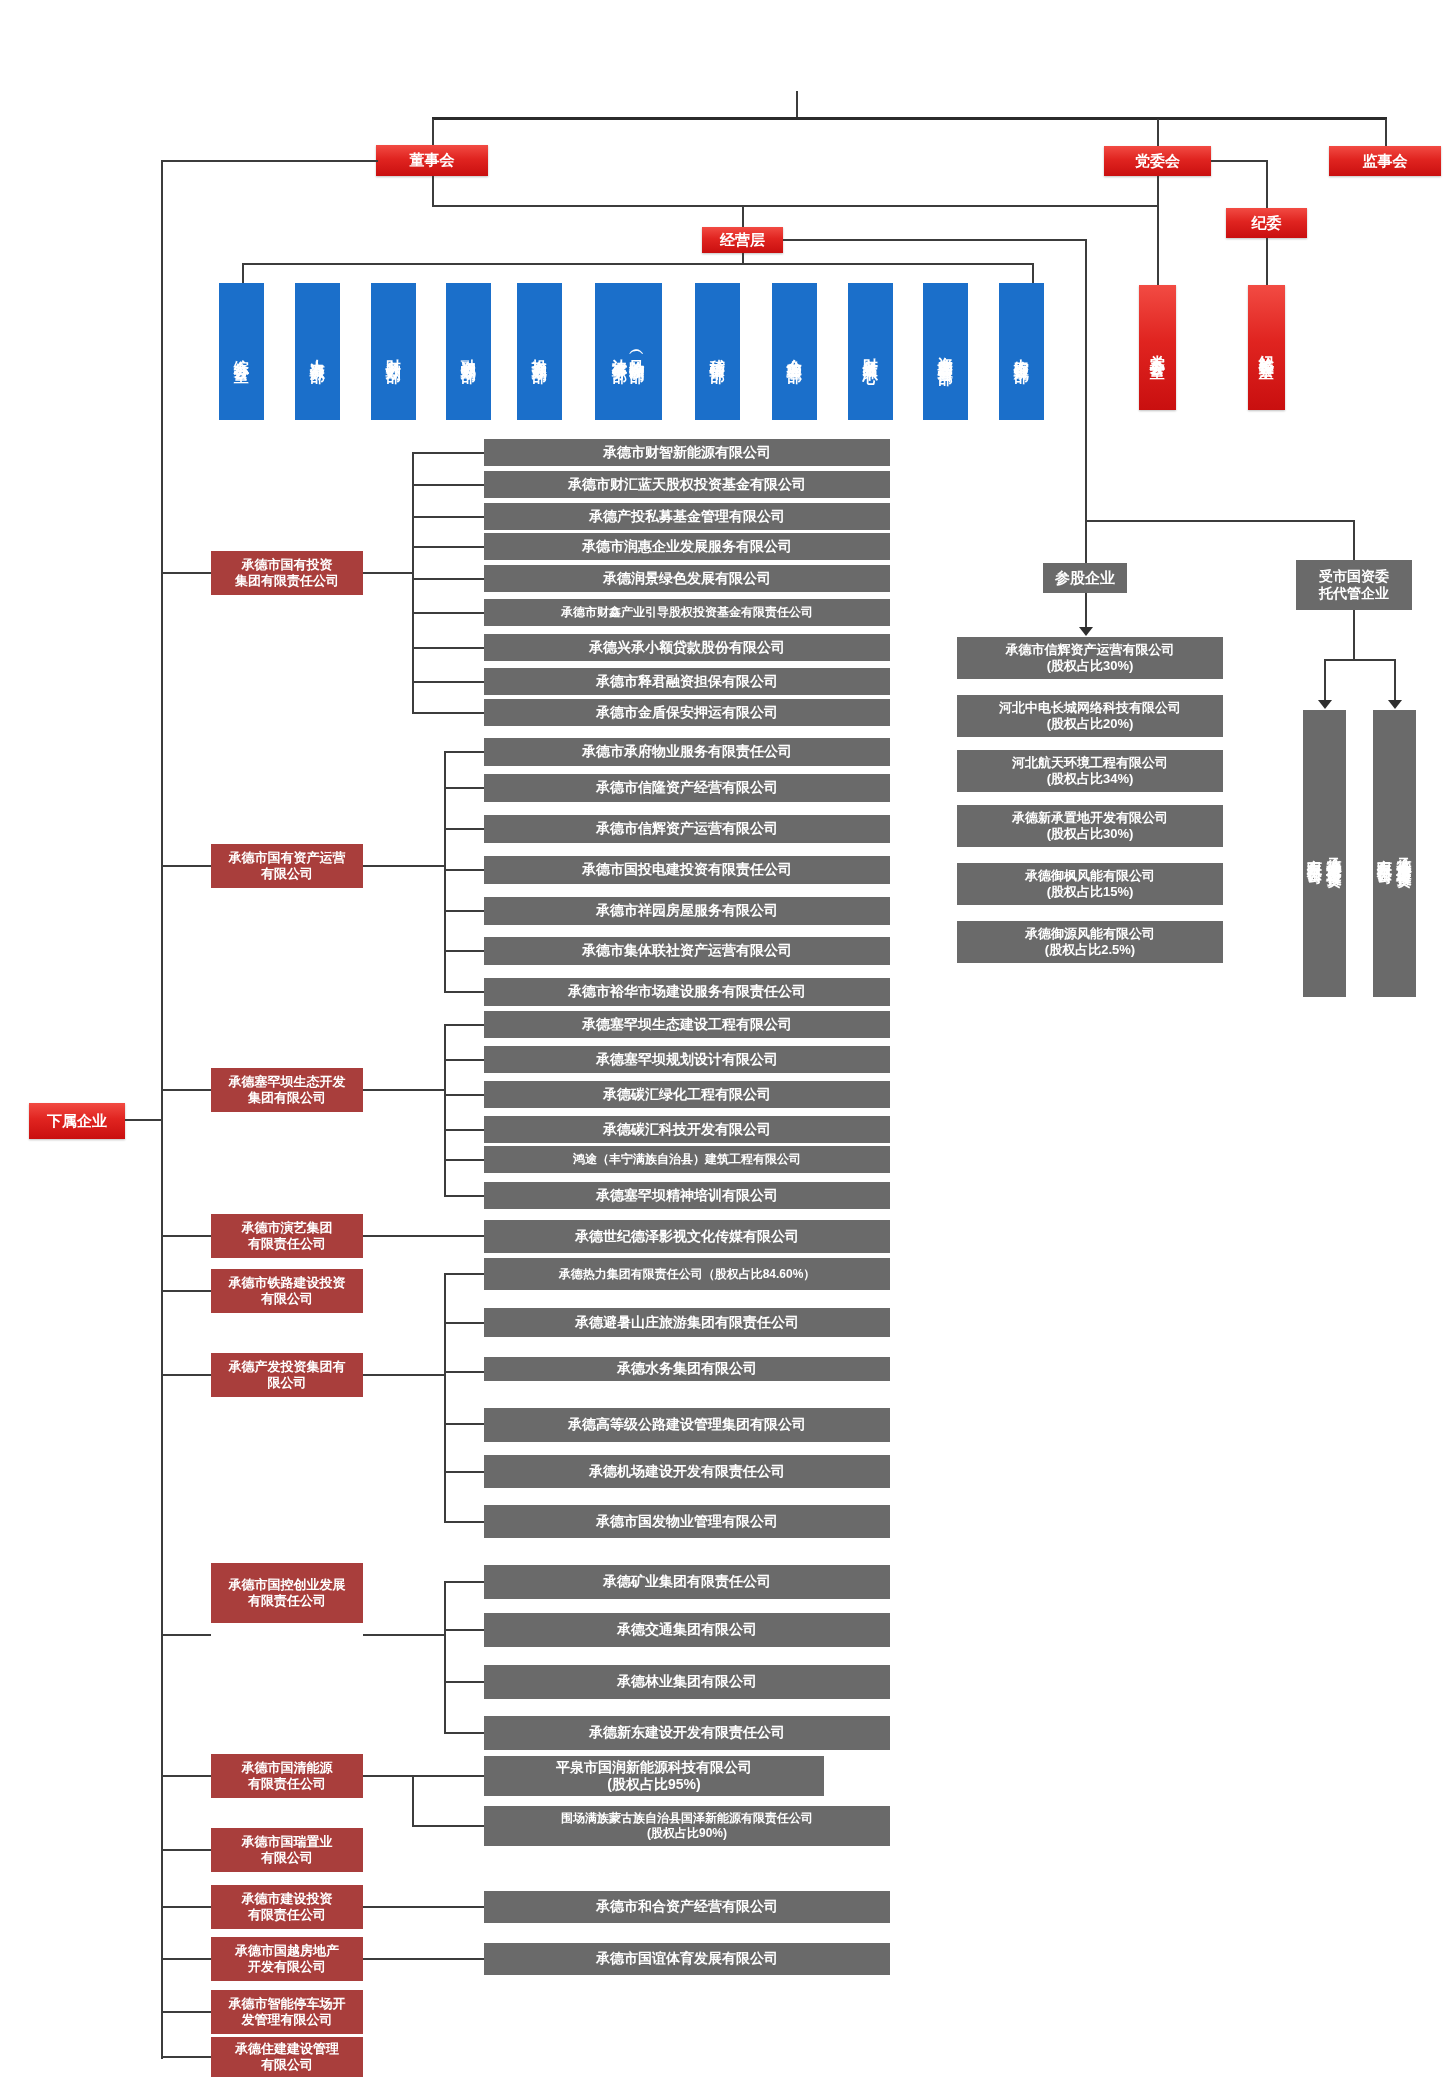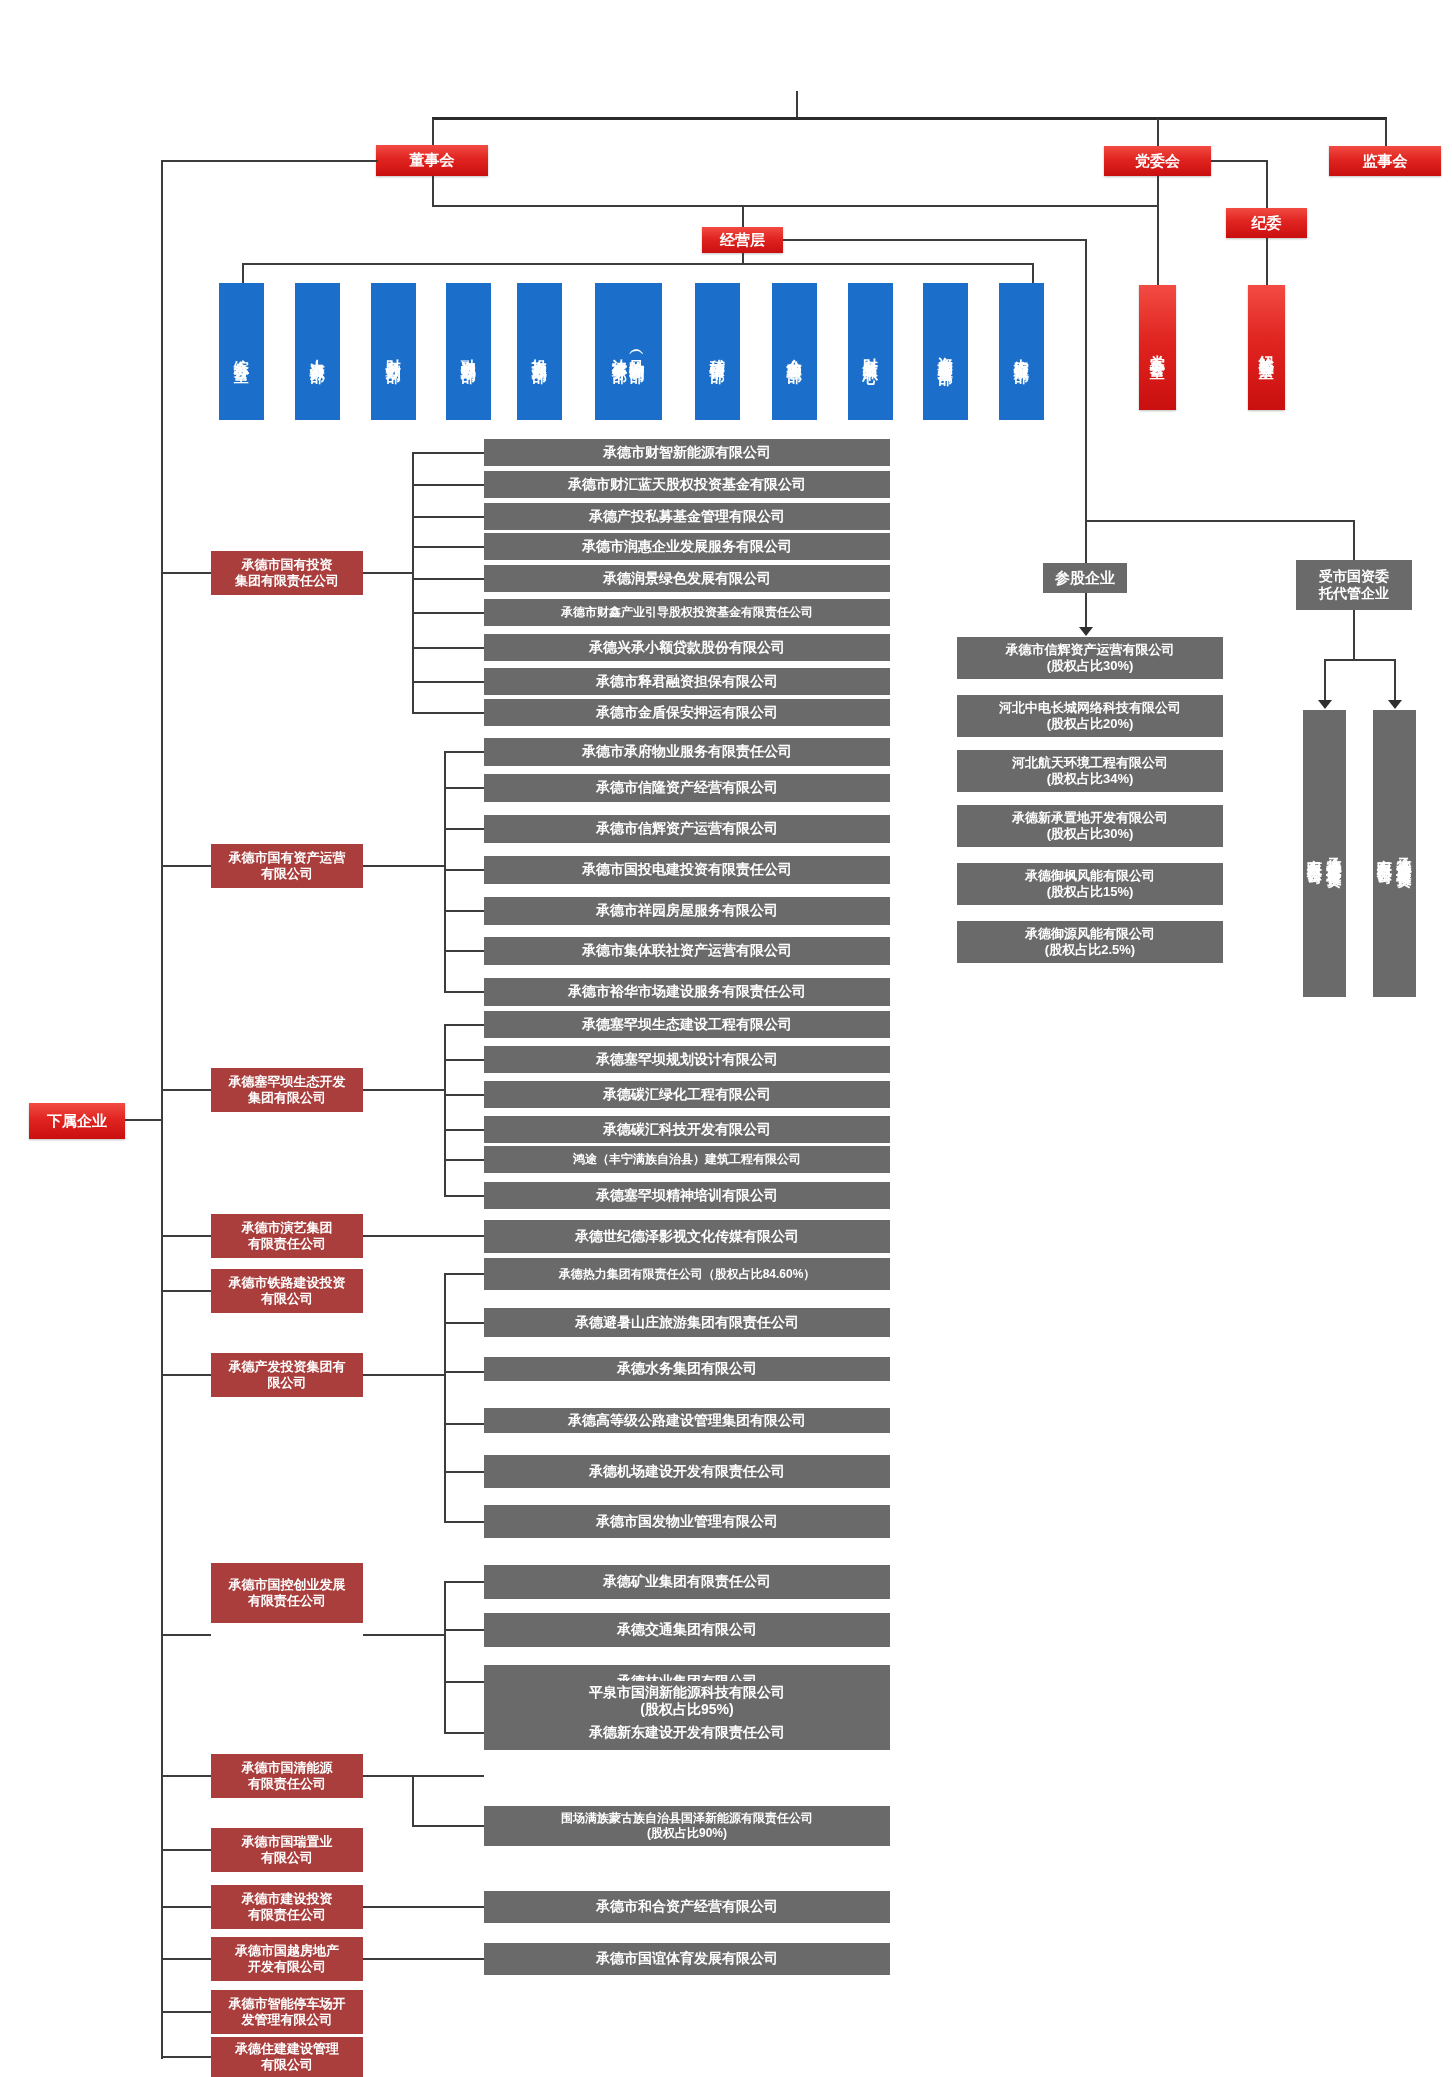--- a/index.html
+++ b/index.html
@@ -172,21 +172,21 @@
       <div class="line" style="left: 444px; top: 1273px; width: 2px; height: 249.5px;"></div>
       <div class="line" style="left: 444px; top: 1273px; width: 40px; height: 2px;"></div>
       <div class="line" style="left: 444px; top: 1321.5px; width: 40px; height: 2px;"></div>
       <div class="line" style="left: 444px; top: 1371px; width: 40px; height: 2px;"></div>
       <div class="line" style="left: 444px; top: 1422.5px; width: 40px; height: 2px;"></div>
       <div class="line" style="left: 444px; top: 1470.5px; width: 40px; height: 2px;"></div>
       <div class="line" style="left: 444px; top: 1520.5px; width: 40px; height: 2px;"></div>
       <div class="box gray small" style="left: 484px; top: 1258px; width: 406px; height: 32px;">承德热力集团有限责任公司（股权占比84.60%）</div>
       <div class="box gray" style="left: 484px; top: 1308px; width: 406px; height: 29px;">承德避暑山庄旅游集团有限责任公司</div>
       <div class="box gray" style="left: 484px; top: 1357px; width: 406px; height: 24px;">承德水务集团有限公司</div>
-      <div class="box gray" style="left: 484px; top: 1408px; width: 406px; height: 25px; font-family: Liberation Serif, serif;">承德高等级公路建设管理集团有限公司</div>
+      <div class="box gray" style="left: 484px; top: 1408px; width: 406px; height: 34px; font-family: Liberation Serif, serif;">承德高等级公路建设管理集团有限公司</div>
       <div class="box gray" style="left: 484px; top: 1455px; width: 406px; height: 33px;">承德机场建设开发有限责任公司</div>
       <div class="box gray" style="left: 484px; top: 1505px; width: 406px; height: 33px;">承德市国发物业管理有限公司</div>
       <div class="box brick" style="left: 211px; top: 1563px; width: 152px; height: 60px;">承德市国控创业发展
 有限责任公司</div>
       <div class="line" style="left: 161px; top: 1634px; width: 50px; height: 2px;"></div>
       <div class="line" style="left: 363px; top: 1634px; width: 81px; height: 2px;"></div>
       <div class="line" style="left: 444px; top: 1581px; width: 2px; height: 153px;"></div>
       <div class="line" style="left: 444px; top: 1581px; width: 40px; height: 2px;"></div>
       <div class="line" style="left: 444px; top: 1629px; width: 40px; height: 2px;"></div>
       <div class="line" style="left: 444px; top: 1681px; width: 40px; height: 2px;"></div>
@@ -195,21 +195,21 @@
       <div class="box gray" style="left: 484px; top: 1613px; width: 406px; height: 34px;">承德交通集团有限公司</div>
       <div class="box gray" style="left: 484px; top: 1665px; width: 406px; height: 34px;">承德林业集团有限公司</div>
       <div class="box gray" style="left: 484px; top: 1716px; width: 406px; height: 34px;">承德新东建设开发有限责任公司</div>
       <div class="box brick" style="left: 211px; top: 1754px; width: 152px; height: 44px;">承德市国清能源
 有限责任公司</div>
       <div class="line" style="left: 161px; top: 1775px; width: 50px; height: 2px;"></div>
       <div class="line" style="left: 363px; top: 1775px; width: 49px; height: 2px;"></div>
       <div class="line" style="left: 412px; top: 1775px; width: 2px; height: 52px;"></div>
       <div class="line" style="left: 412px; top: 1775px; width: 72px; height: 2px;"></div>
       <div class="line" style="left: 412px; top: 1825px; width: 72px; height: 2px;"></div>
-      <div class="box gray" style="left: 484px; top: 1681px; width: 406px; height: 40px;">平泉市国润新能源科技有限公司
+      <div class="box gray" style="left: 484px; top: 1756px; width: 340px; height: 40px;">平泉市国润新能源科技有限公司
 (股权占比95%)</div>
       <div class="box gray small" style="left: 484px; top: 1806px; width: 406px; height: 40px;">围场满族蒙古族自治县国泽新能源有限责任公司
 (股权占比90%)</div>
       <div class="box brick" style="left: 211px; top: 1828px; width: 152px; height: 44px;">承德市国瑞置业
 有限公司</div>
       <div class="line" style="left: 161px; top: 1849px; width: 50px; height: 2px;"></div>
       <div class="box brick" style="left: 211px; top: 1885px; width: 152px; height: 44px;">承德市建设投资
 有限责任公司</div>
       <div class="line" style="left: 161px; top: 1906px; width: 50px; height: 2px;"></div>
       <div class="line" style="left: 363px; top: 1906px; width: 121px; height: 2px;"></div>

